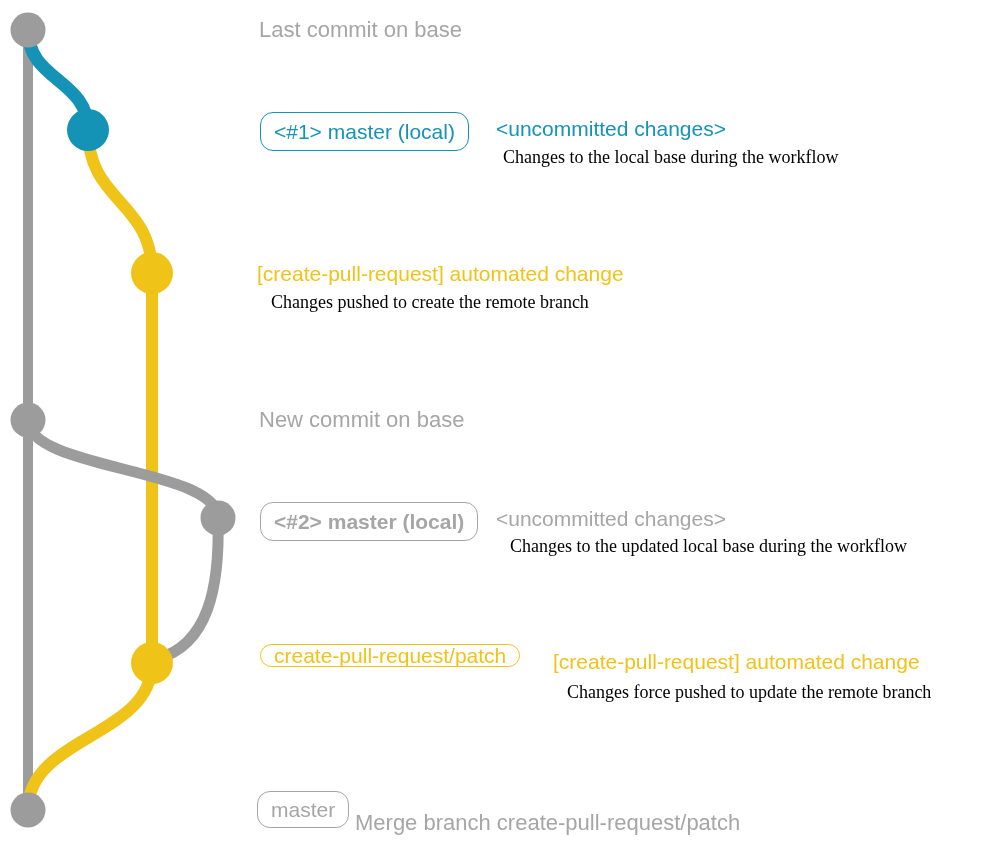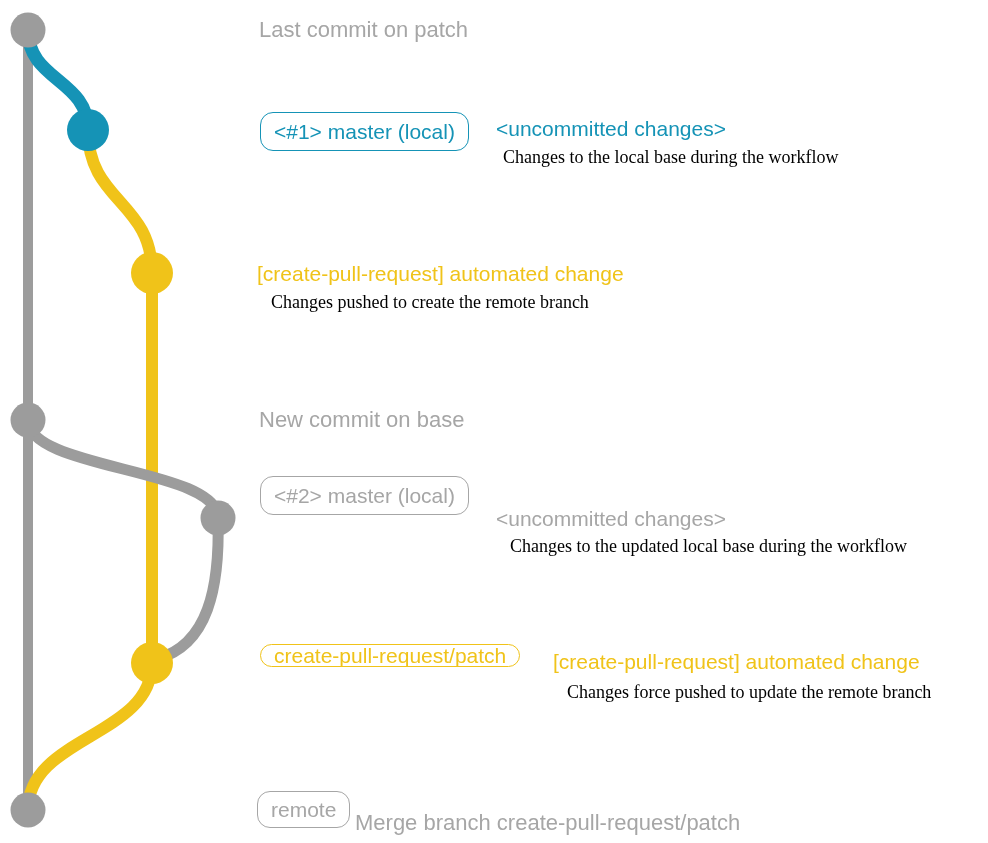--- a/index.html
+++ b/index.html
@@ -85,35 +85,35 @@
 
     <circle class="f-gray" cx="28" cy="30" r="17.5"></circle>
     <circle class="f-gray" cx="28" cy="420" r="17.5"></circle>
     <circle class="f-gray" cx="28" cy="810" r="17.5"></circle>
     <circle class="f-gray" cx="218" cy="518" r="17.5"></circle>
     <circle class="f-teal" cx="88" cy="130" r="21"></circle>
     <circle class="f-yellow" cx="152" cy="273" r="21"></circle>
     <circle class="f-yellow" cx="152" cy="663" r="21"></circle>
   </svg>
 
-  <div class="label" style="left:259px; top:17px;">Last commit on patch</div>
+  <div class="label" style="left:259px; top:17px;">Last commit on base</div>
 
   <div class="badge teal" style="left:260px; top:112px;">&lt;#1&gt; master (local)</div>
   <div class="heading teal" style="left:496px; top:117px;">&lt;uncommitted changes&gt;</div>
   <div class="desc" style="left:503px; top:147px;">Changes to the local base during the workflow</div>
 
   <div class="heading yellow" style="left:257px; top:262px;">[create-pull-request] automated change</div>
   <div class="desc" style="left:271px; top:292px;">Changes pushed to create the remote branch</div>
 
   <div class="label" style="left:259px; top:407px;">New commit on base</div>
 
-  <div class="badge gray" style="left:260px; top:476px;">&lt;#2&gt; master (local)</div>
+  <div class="badge gray" style="left:260px; top:502px;font-weight:bold;">&lt;#2&gt; master (local)</div>
   <div class="heading gray" style="left:496px; top:507px;">&lt;uncommitted changes&gt;</div>
   <div class="desc" style="left:510px; top:536px;text-align:center;">Changes to the updated local base during the workflow</div>
 
   <div class="badge yellow" style="left:260px; top:644px; height:23px;">create-pull-request/patch</div>
   <div class="heading yellow" style="left:553px; top:650px;">[create-pull-request] automated change</div>
   <div class="desc" style="left:567px; top:682px;">Changes force pushed to update the remote branch</div>
 
-  <div class="badge gray" style="left:257px; top:791px; height:37px;">remote</div>
+  <div class="badge gray" style="left:257px; top:791px; height:37px;">master</div>
   <div class="label" style="left:355px; top:795px;margin-top:15px;">Merge branch create-pull-request/patch</div>
 
 </div>
 
 </body></html>

